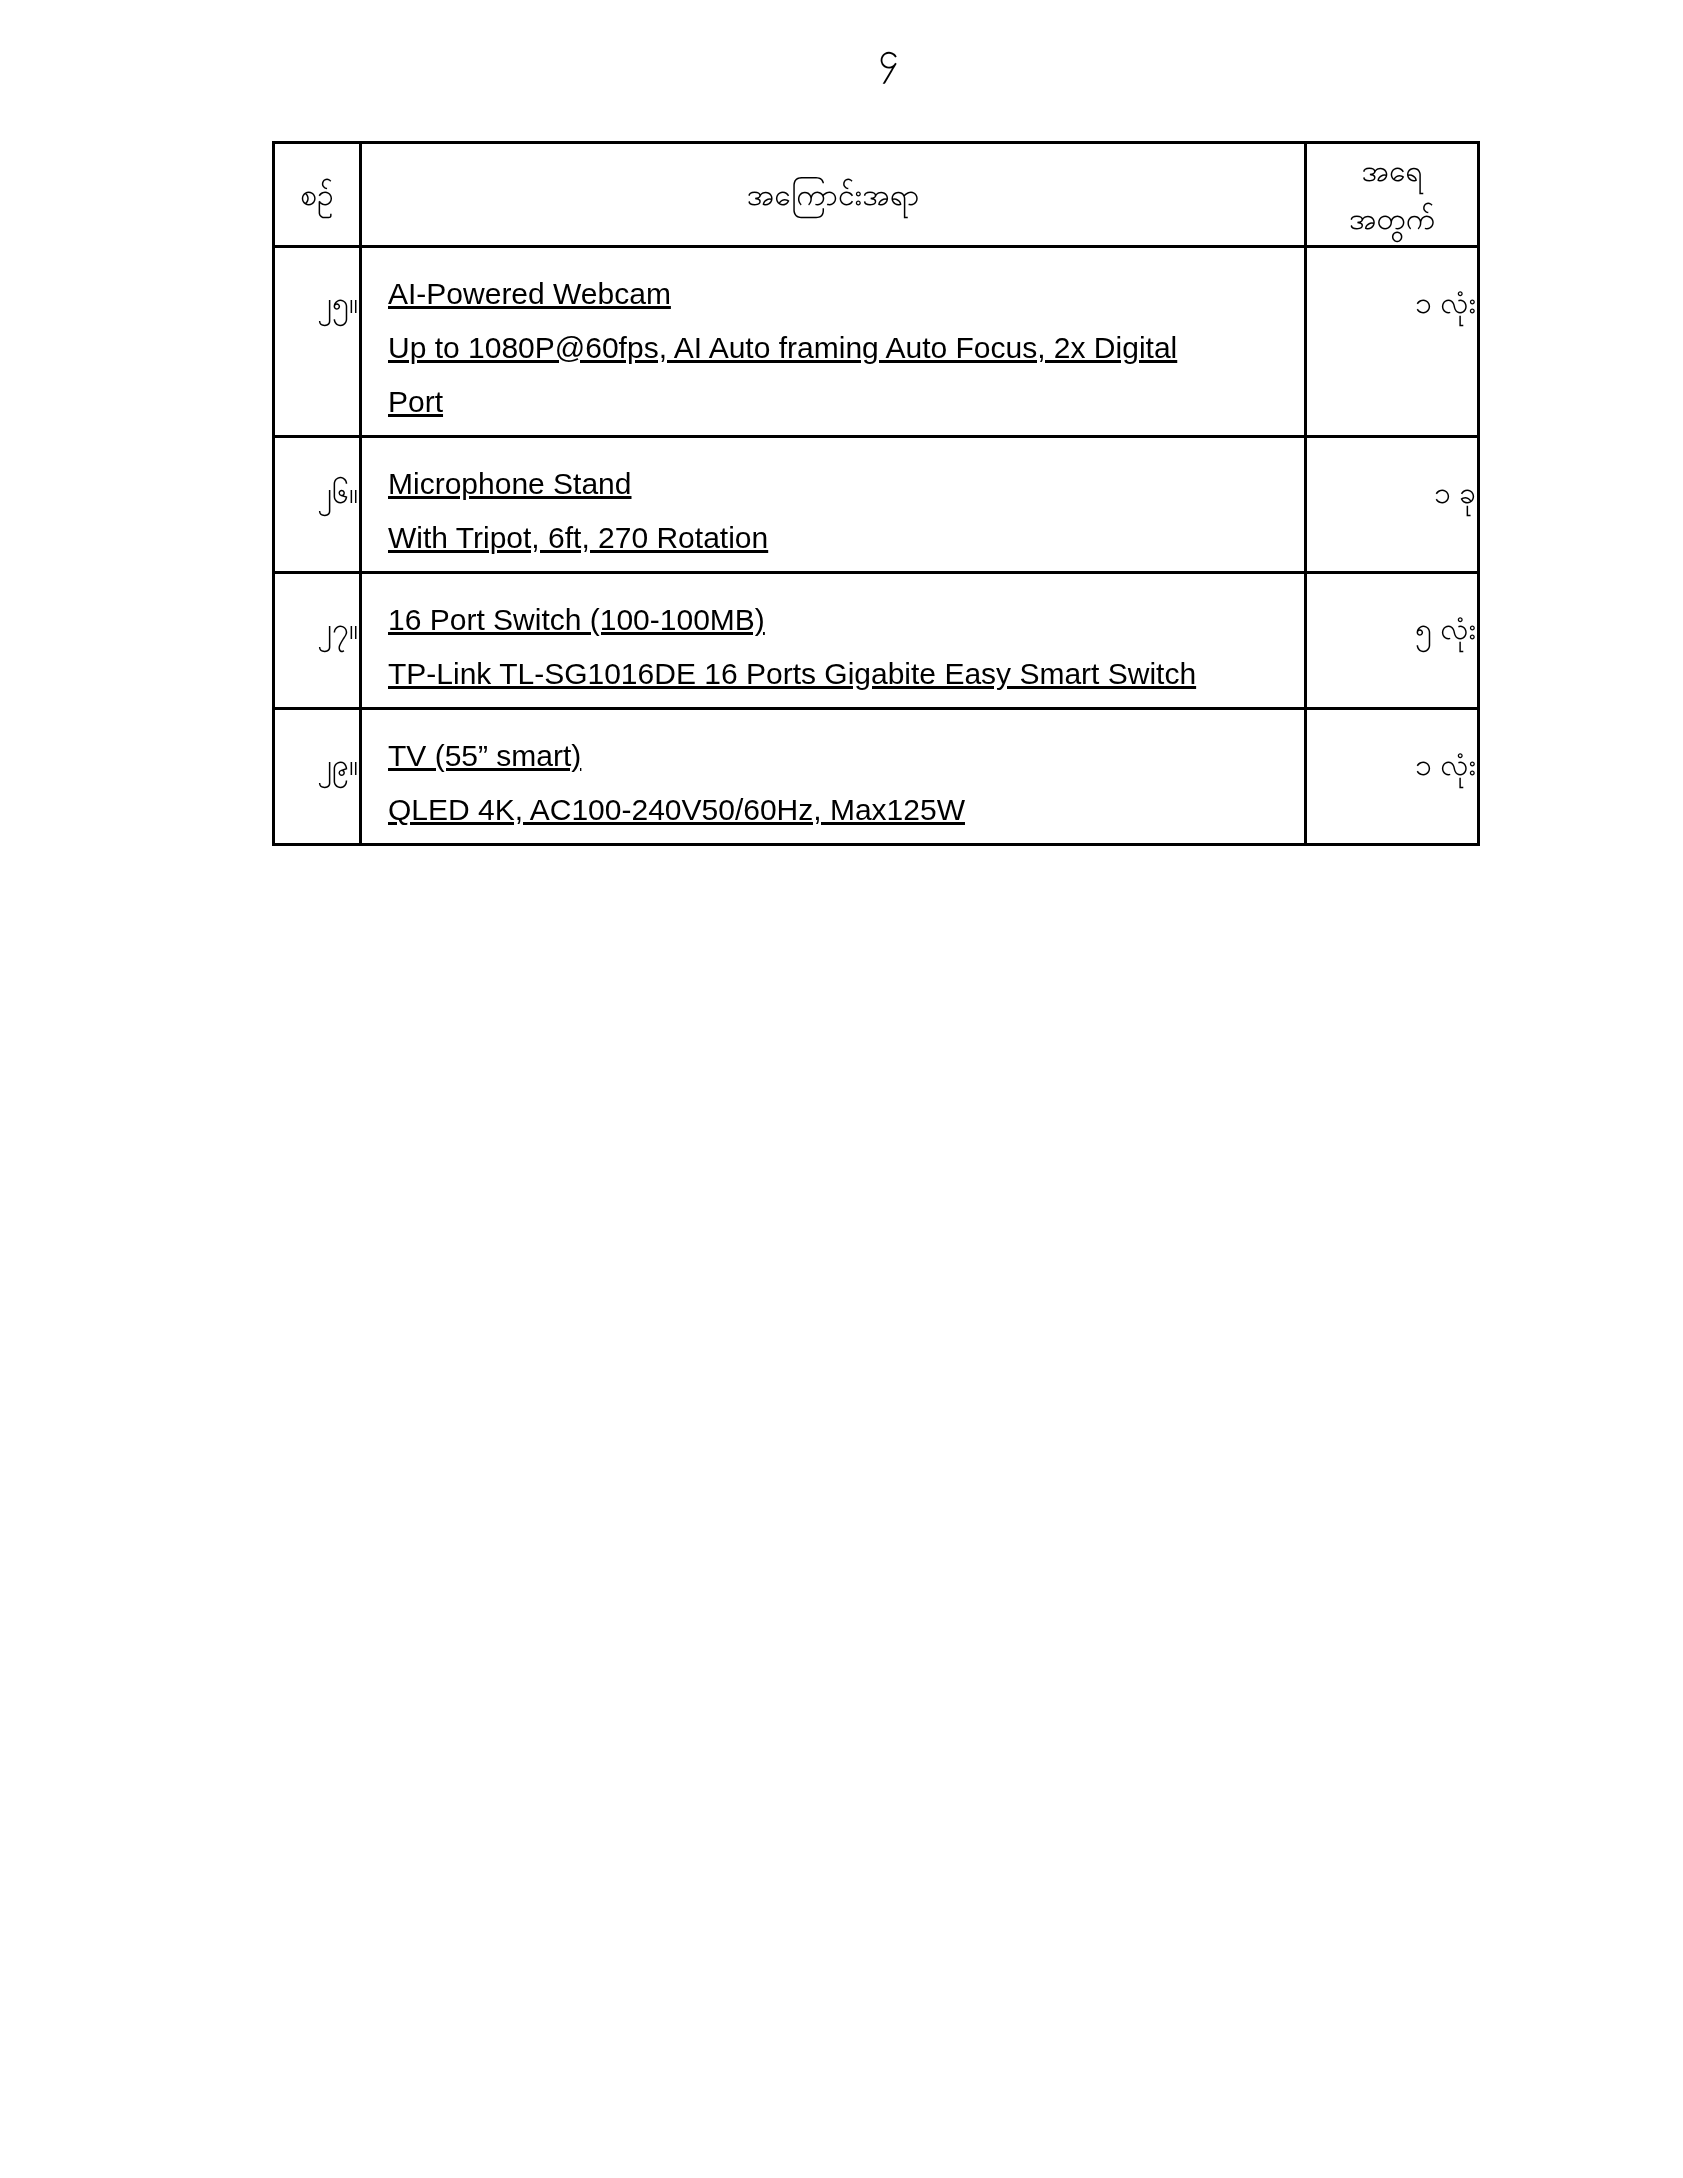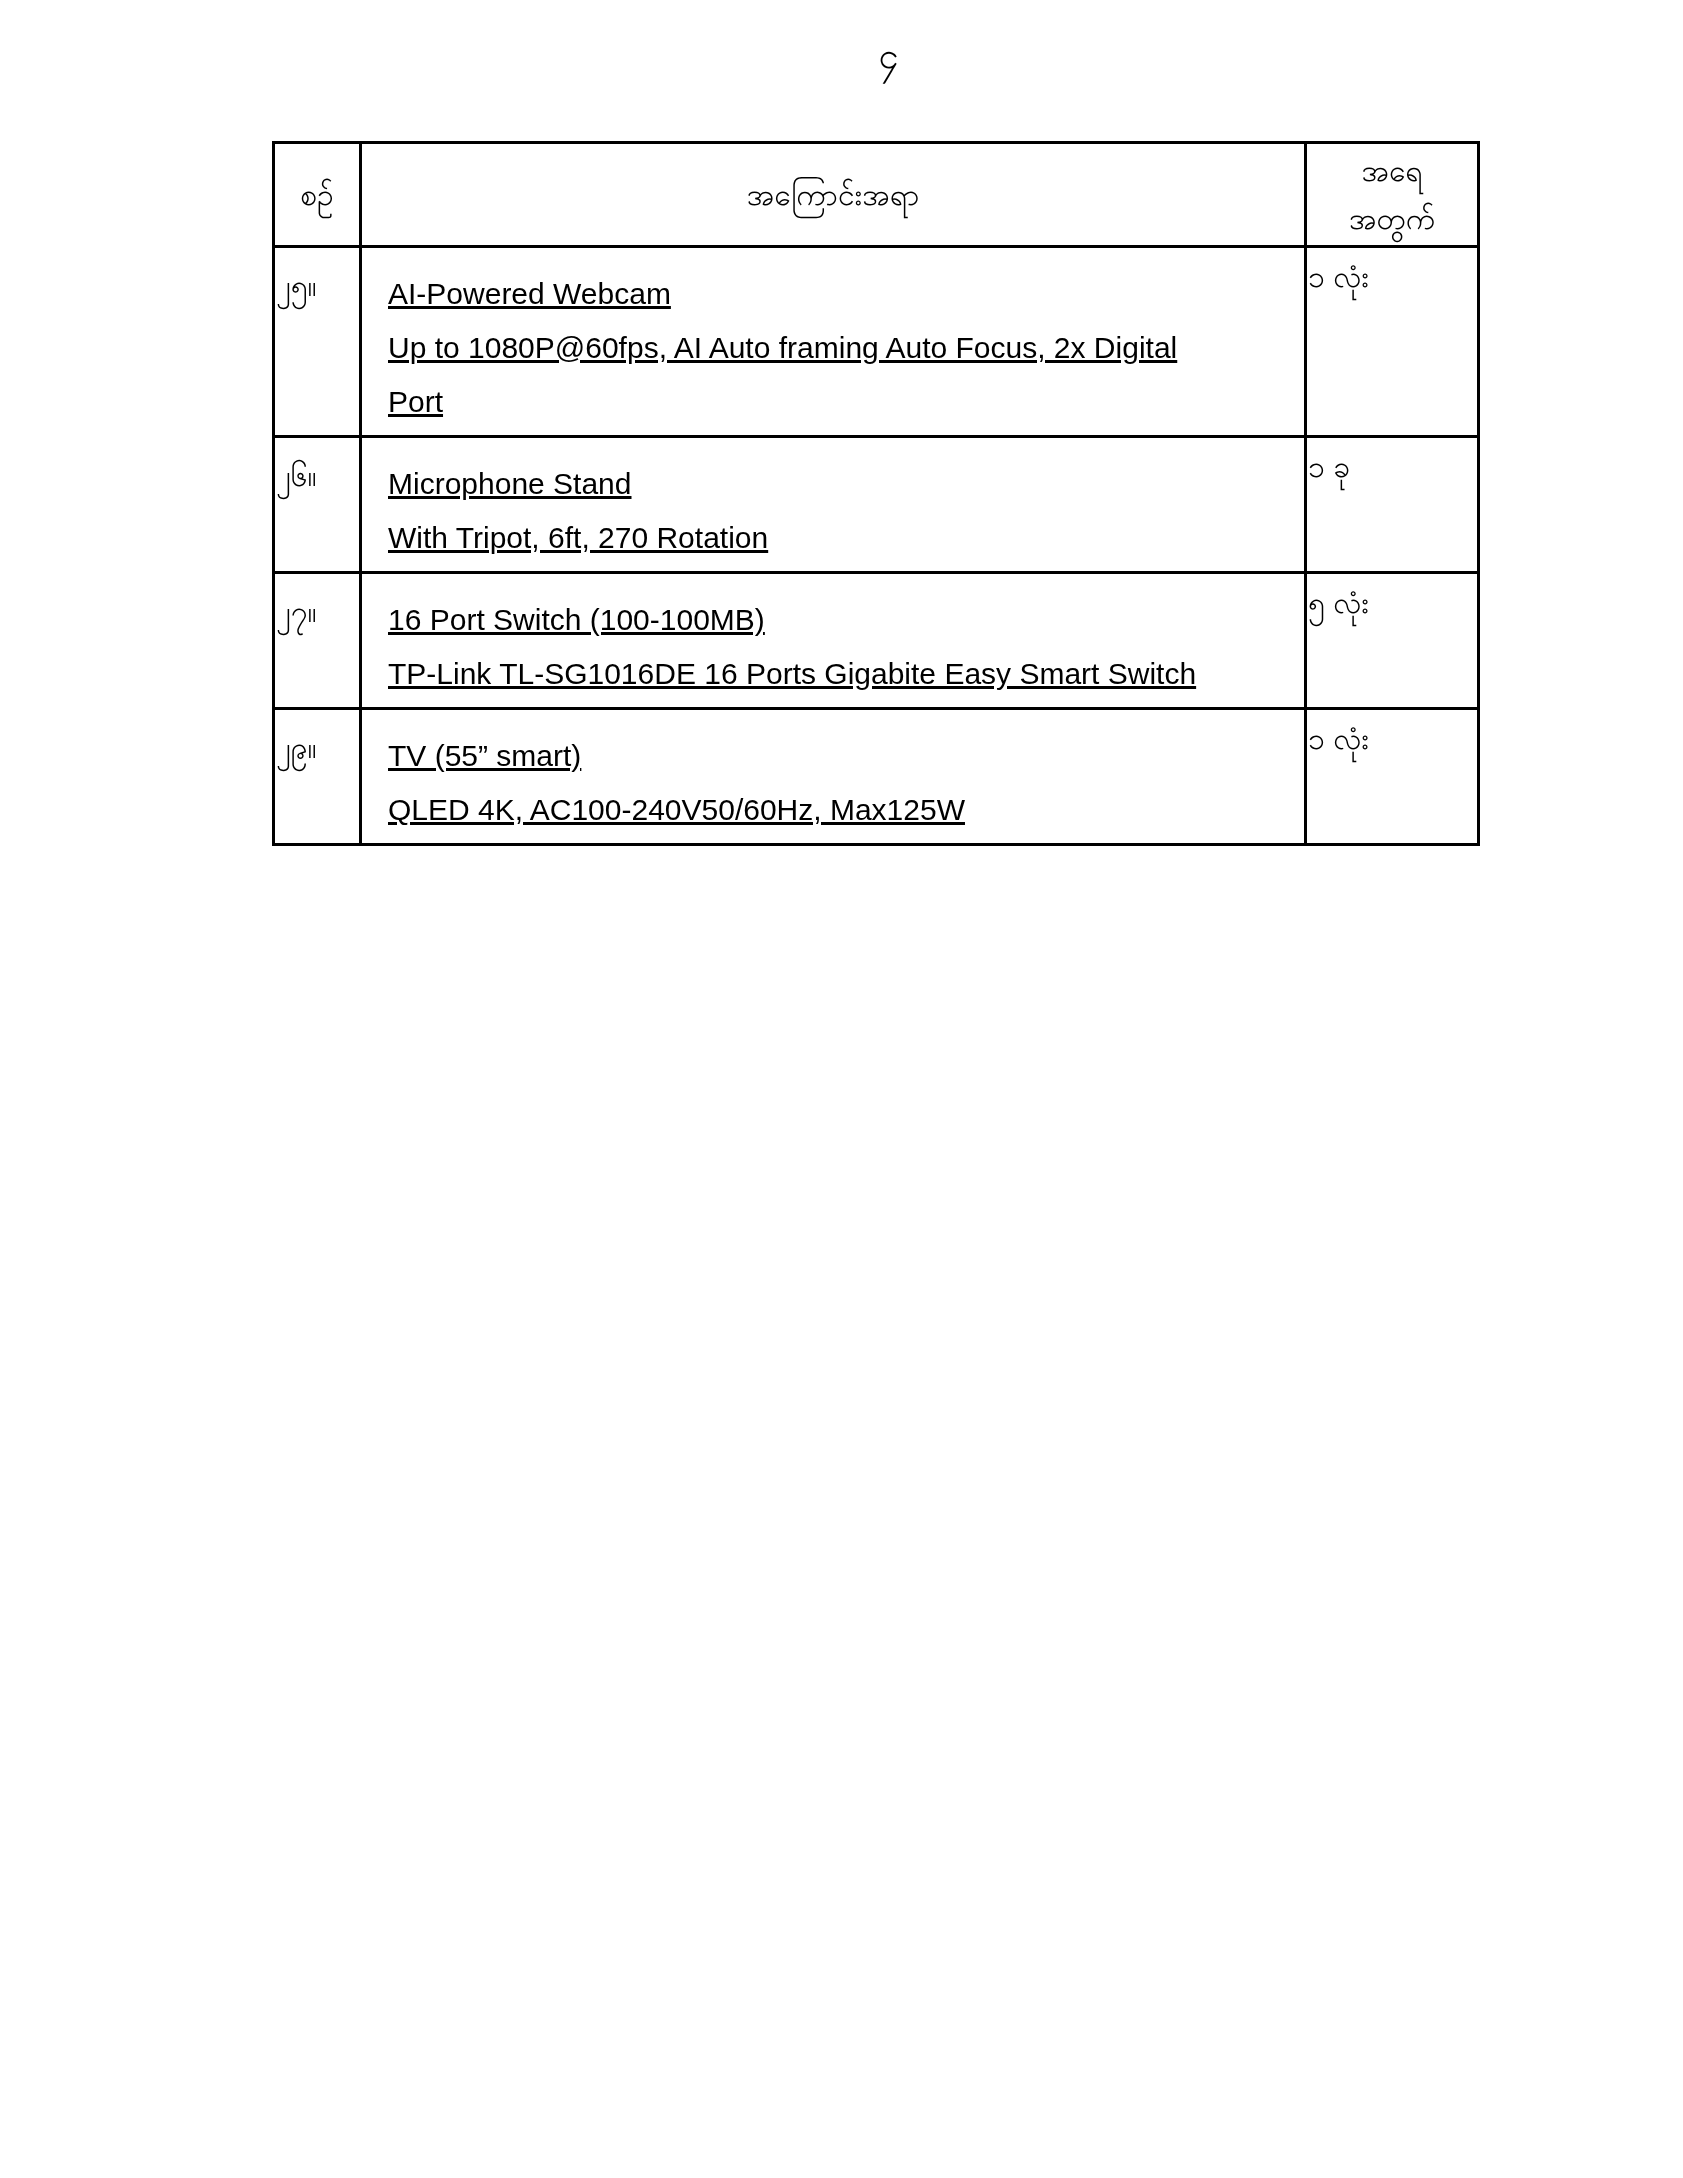--- a/index.html
+++ b/index.html
@@ -36,34 +36,34 @@
   col.c-desc{ width: 945px; }
   col.c-qty { width: 173px; }
   tr.header-row { height: 104px; }
   th.h-cell {
     text-align: center;
     vertical-align: middle;
     line-height: 48px;
   }
   td.no-cell {
     vertical-align: top;
-    text-align: left;
-    padding-top: 15px;
+    text-align: right;
+    padding-top: 32px;
     line-height: 46px;
   }
   td.desc-cell {
     vertical-align: top;
     padding: 19px 18px 6px 26px;
     text-decoration: underline;
   }
   .desc-line { line-height: 54px; white-space: nowrap; }
   td.qty-cell {
     vertical-align: top;
-    text-align: left;
-    padding-top: 6px;
+    text-align: right;
+    padding-top: 32px;
     line-height: 46px;
   }
   tr.r-0 { height: 163px; }
   tr.r-1 { height: 111px; }
   tr.r-2 { height: 112px; }
   tr.r-3 { height: 109px; }
   tr.r-4 { height: 109px; }
 </style>
 </head>
 <body>

